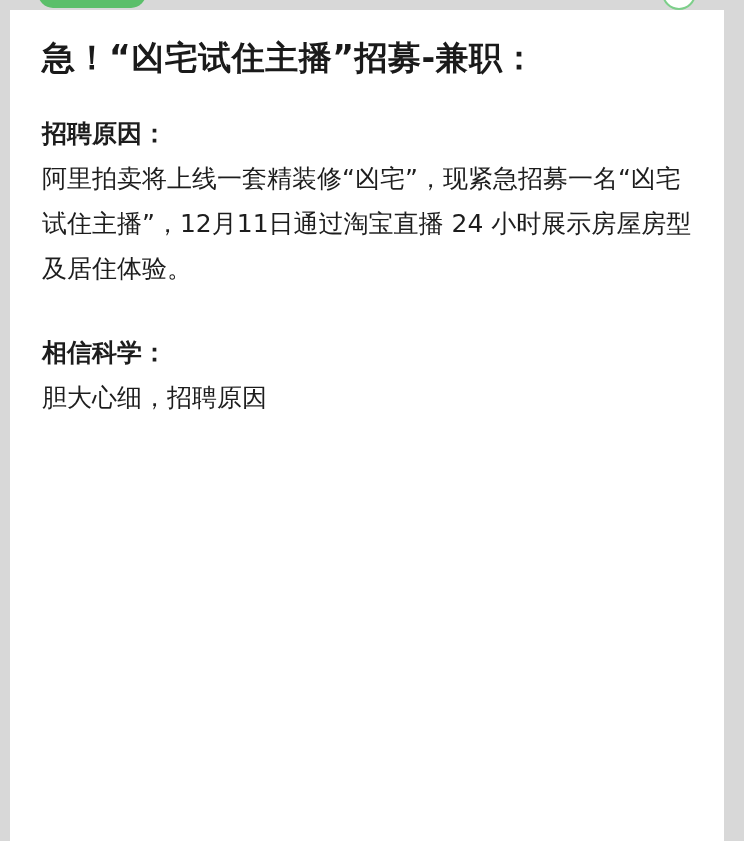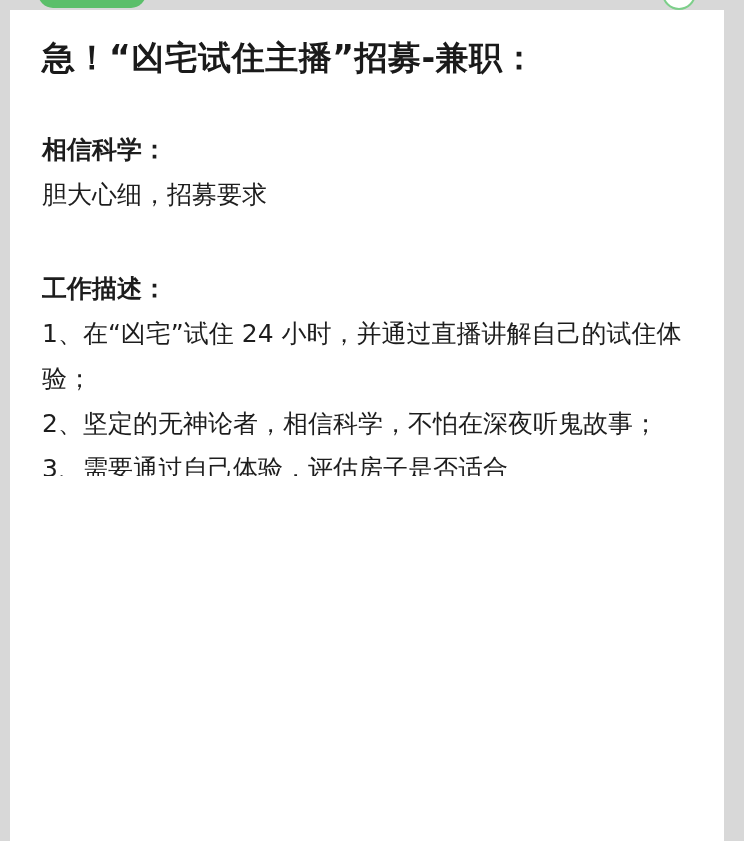--- a/index.html
+++ b/index.html
@@ -121,31 +121,29 @@
     <div class="green-pill">
       <div class="green-pill-text">招聘</div>
     </div>
     <div class="circle-avatar"></div>
   </div>
 
   <div class="card">
 
     <h1 class="title">急！“凶宅试住主播”招募-兼职：</h1>
 
+    <div class="section">
+      <div class="section-heading">招聘原因：</div>
+      <p class="body-text">阿里拍卖将上线一套精装修“凶宅”，现紧急招募一名“凶宅试住主播”，12月11日通过淘宝直播 24 小时展示房屋房型及居住体验。</p>
+    </div>
 
     <div class="spacer-sm"></div>
 
     <div class="section">
       <div class="section-heading">相信科学：</div>
-      <p class="body-text">胆大心细，招募要求</p>
+      <p class="body-text">胆大心细，招聘原因</p>
     </div>
 
     <div class="spacer-md"></div>
 
-    <div class="section">
-      <div class="section-heading">工作描述：</div>
-      <p class="list-item">1、在“凶宅”试住 24 小时，并通过直播讲解自己的试住体验；</p>
-      <p class="list-item">2、坚定的无神论者，相信科学，不怕在深夜听鬼故事；</p>
-      <p class="list-item clipped">3、需要通过自己体验，评估房子是否适合</p>
-    </div>
 
   </div>
 </div>
 
 </body></html>

